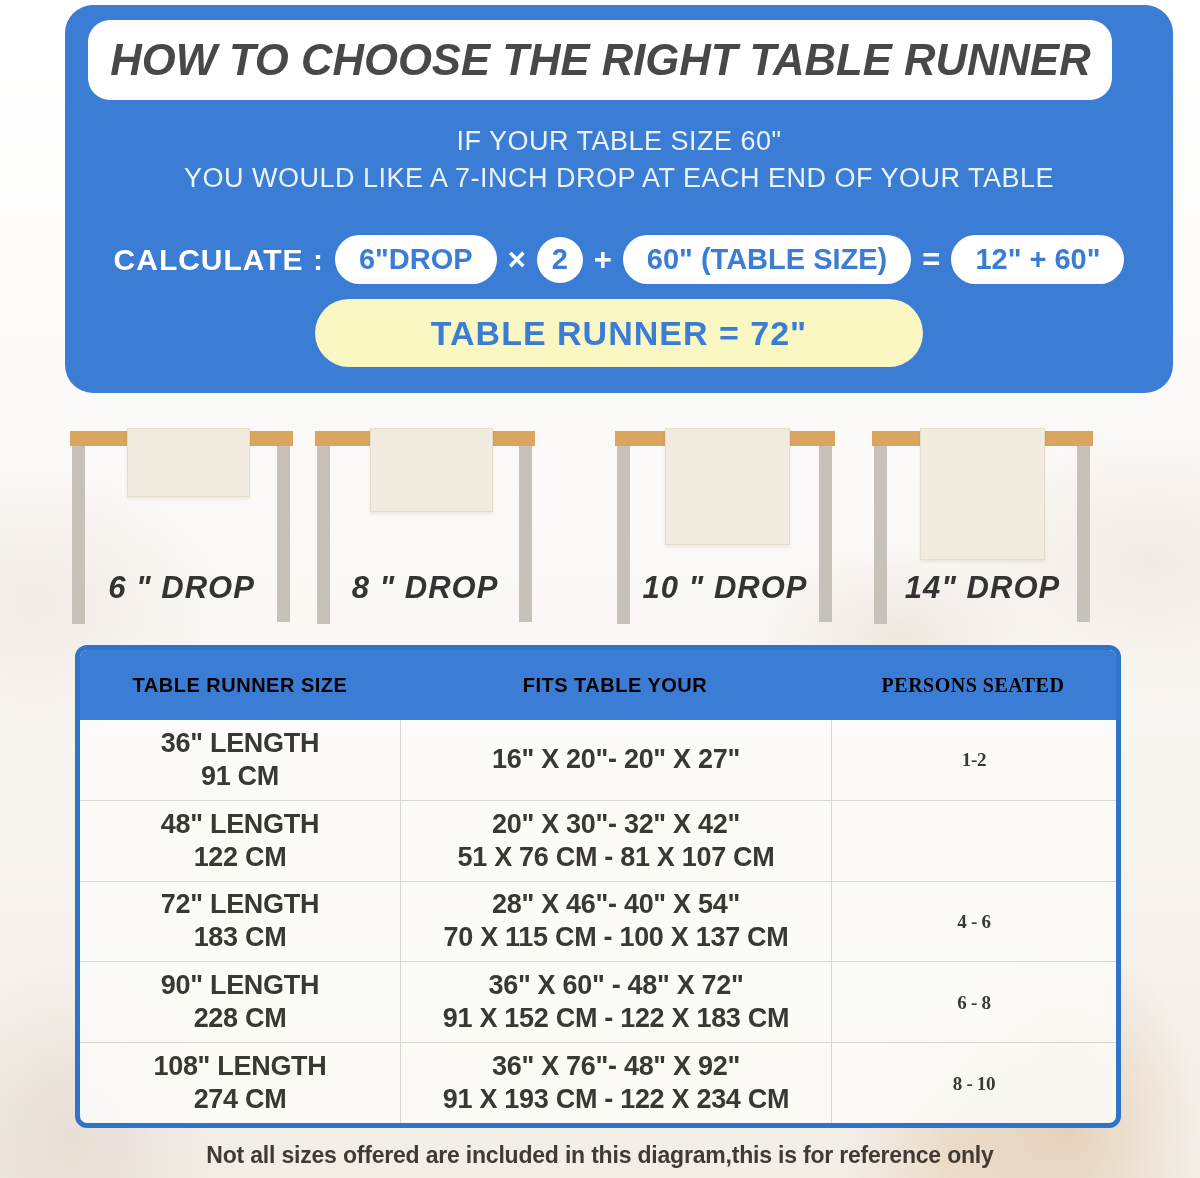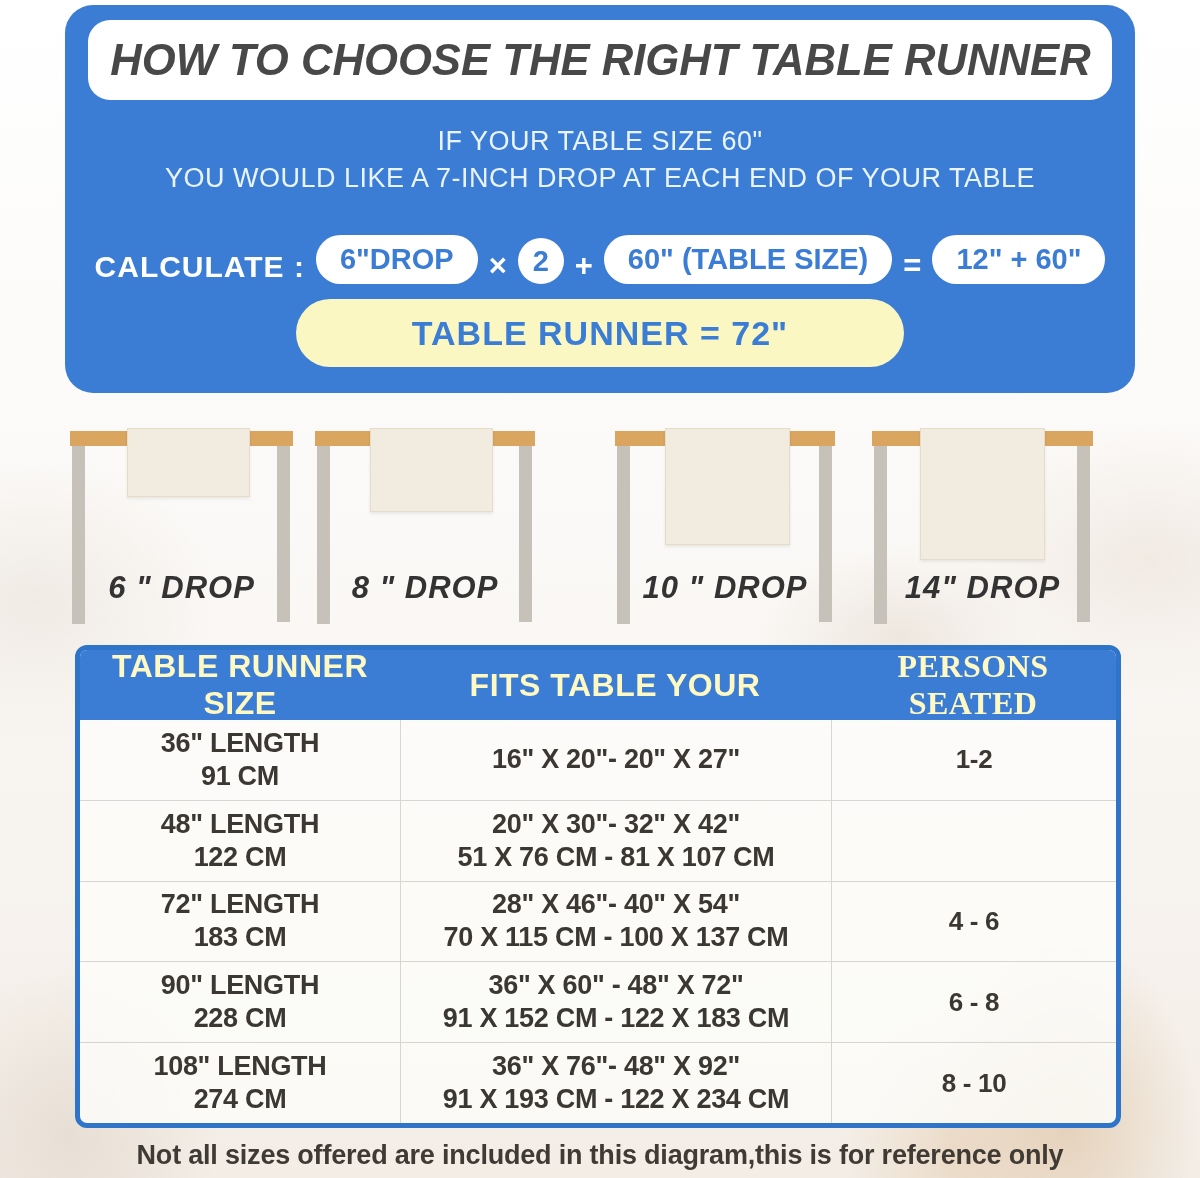--- a/index.html
+++ b/index.html
@@ -10,38 +10,38 @@
       radial-gradient(190px 260px at 1065px 1120px, rgba(214,180,140,.50), transparent 70%),
       radial-gradient(150px 210px at 950px 1155px, rgba(226,199,166,.45), transparent 70%),
       radial-gradient(210px 240px at 70px 1135px, rgba(212,197,182,.38), transparent 70%),
       radial-gradient(300px 200px at 1150px 560px, rgba(235,225,215,.60), transparent 70%),
       radial-gradient(200px 130px at 900px 635px, rgba(228,218,206,.55), transparent 70%),
       radial-gradient(260px 210px at 35px 600px, rgba(230,222,212,.50), transparent 70%),
       linear-gradient(180deg,#ffffff 0%,#fbf9f7 45%,#f3ede6 100%);
   }
   .panel-top{
     position:absolute;left:65px;top:5px;width:1070px;height:388px;
-    background:#3b7cd5;border-radius:28px;
+    background:#3b7cd5;border-radius:28px;padding-left:38px;
   }
   .title-banner{
     position:absolute;left:23px;top:15px;width:1024px;height:80px;
     background:#ffffff;border-radius:22px;
     display:flex;align-items:center;justify-content:center;
   }
   .title{
     font-size:45px;font-weight:bold;font-style:italic;color:#484848;
     white-space:nowrap;transform:scaleX(.97);letter-spacing:0;
   }
   .subtitle{
     position:absolute;top:118px;left:0;width:100%;text-align:center;
     color:#e9f4fe;font-size:27px;line-height:37px;letter-spacing:.5px;font-weight:500;
   }
   .calc-row{
     position:absolute;top:230px;left:0;width:100%;
-    display:flex;align-items:flex-end;justify-content:center;gap:11px;
+    display:flex;align-items:center;justify-content:center;gap:11px;
     color:#ffffff;white-space:nowrap;
   }
   .calc-label{font-size:30px;font-weight:bold;letter-spacing:1px;}
   .pill{
     background:#ffffff;color:#3b7cd5;font-weight:bold;font-size:29px;
     padding:8px 24px;border-radius:999px;
   }
   .op{font-size:31px;font-weight:bold;}
   .circle{
     width:46px;height:46px;border-radius:50%;background:#ffffff;color:#3b7cd5;
@@ -75,40 +75,40 @@
     font-style:italic;font-weight:bold;font-size:31px;color:#333333;letter-spacing:1px;
     white-space:nowrap;
   }
   
   .size-panel{
     position:absolute;left:75px;top:645px;width:1046px;height:483px;box-sizing:border-box;
     border:5px solid #2e74c9;border-radius:12px;overflow:hidden;
     background:rgba(253,252,250,.82);
   }
   .size-header{
-    display:flex;height:70px;background:#3b7cd5;color:#fef9c3;
-    font-weight:bold;font-size:32px;letter-spacing:.5px;align-items:center;text-align:center;
+    display:flex;height:70px;background:#3b7cd5;color:#000000;
+    font-weight:bold;font-size:20px;letter-spacing:.5px;align-items:center;text-align:center;
   }
   .hcell1{width:320px;}
   .hcell2{width:430px;}
   .hcell3{flex:1;font-family:Liberation Serif, serif;}
   .size-body{display:flex;flex-direction:column;height:403px;}
   .size-row{flex:1;display:flex;border-top:1px solid rgba(125,115,104,.28);}
   .size-row:first-child{border-top:none;}
   .cell{
     display:flex;flex-direction:column;justify-content:center;align-items:center;
     color:#3b3733;font-weight:bold;font-size:27px;line-height:33px;letter-spacing:-.3px;
     text-align:center;
   }
   .cell1{width:320px;border-right:1px solid rgba(125,115,104,.28);}
   .cell2{width:430px;border-right:1px solid rgba(125,115,104,.28);}
-  .cell3{flex:1;font-size:26px;}
+  .cell3{flex:1;font-size:19px;font-family:Liberation Serif, serif;}
   .footnote{
     position:absolute;top:1140px;left:0;width:100%;text-align:center;
-    font-weight:bold;font-size:27px;line-height:30px;color:#403a34;letter-spacing:-.2px;
+    font-weight:bold;font-size:23px;line-height:30px;color:#403a34;letter-spacing:-.2px;
   }
 </style>
 </head>
 <body>
 
 <div class="panel-top">
   <div class="title-banner">
     <div class="title">HOW TO CHOOSE THE RIGHT TABLE RUNNER</div>
   </div>
   <div class="subtitle">

